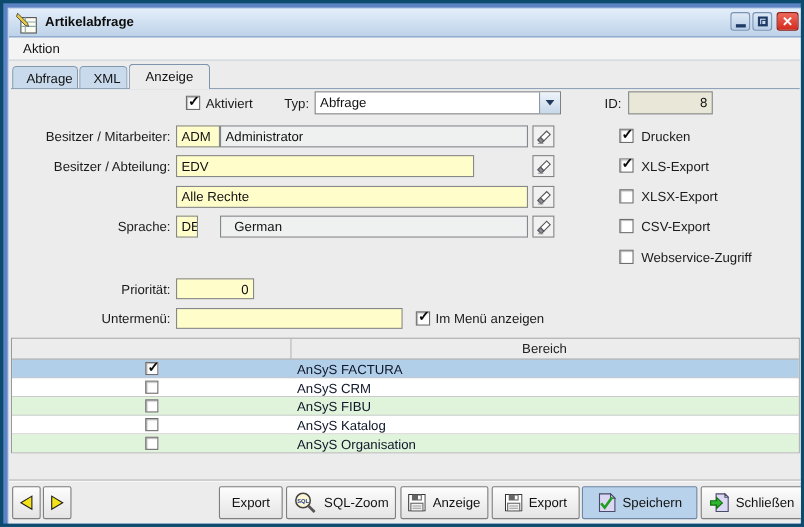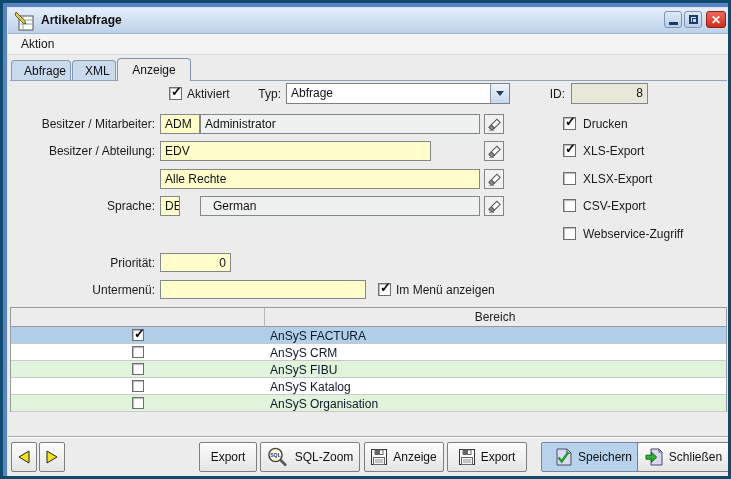--- a/index.html
+++ b/index.html
@@ -278,21 +278,21 @@
       <rect x="0.5" y="0.5" width="15" height="15" fill="#fff" stroke="#333"></rect>
       <rect x="3.5" y="0.5" width="9" height="5.5" fill="#666"></rect>
       <rect x="9" y="1.5" width="2.5" height="3.5" fill="#fff"></rect>
       <rect x="2.5" y="8.5" width="11" height="7" fill="#f2f2f2" stroke="#666"></rect>
       <line x1="4" y1="11" x2="12" y2="11" stroke="#999"></line>
       <line x1="4" y1="13" x2="12" y2="13" stroke="#999"></line>
     </svg>
     <span>Export</span>
   </div>
 
-  <div class="btn focus" style="left:526px; width:105px;margin-left:12px;">
+  <div class="btn focus" style="left:526px; width:105px;">
     <svg class="ico" width="17" height="18" viewBox="0 0 17 18">
       <path d="M2 1 h10 l4 4 v12 h-14 z" fill="#dcd7f2" stroke="#4a4a6a"></path>
       <path d="M12 1 l4 4 h-4 z" fill="#fff" stroke="#4a4a6a"></path>
       <path d="M3.5 9.5 l3.2 4 L13.5 4" fill="none" stroke="#1f9e1f" stroke-width="2.4"></path>
     </svg>
     <span>Speichern</span>
   </div>
 
   <div class="btn" style="left:634px; width:93px;">
     <svg class="ico" width="18" height="18" viewBox="0 0 18 18">

